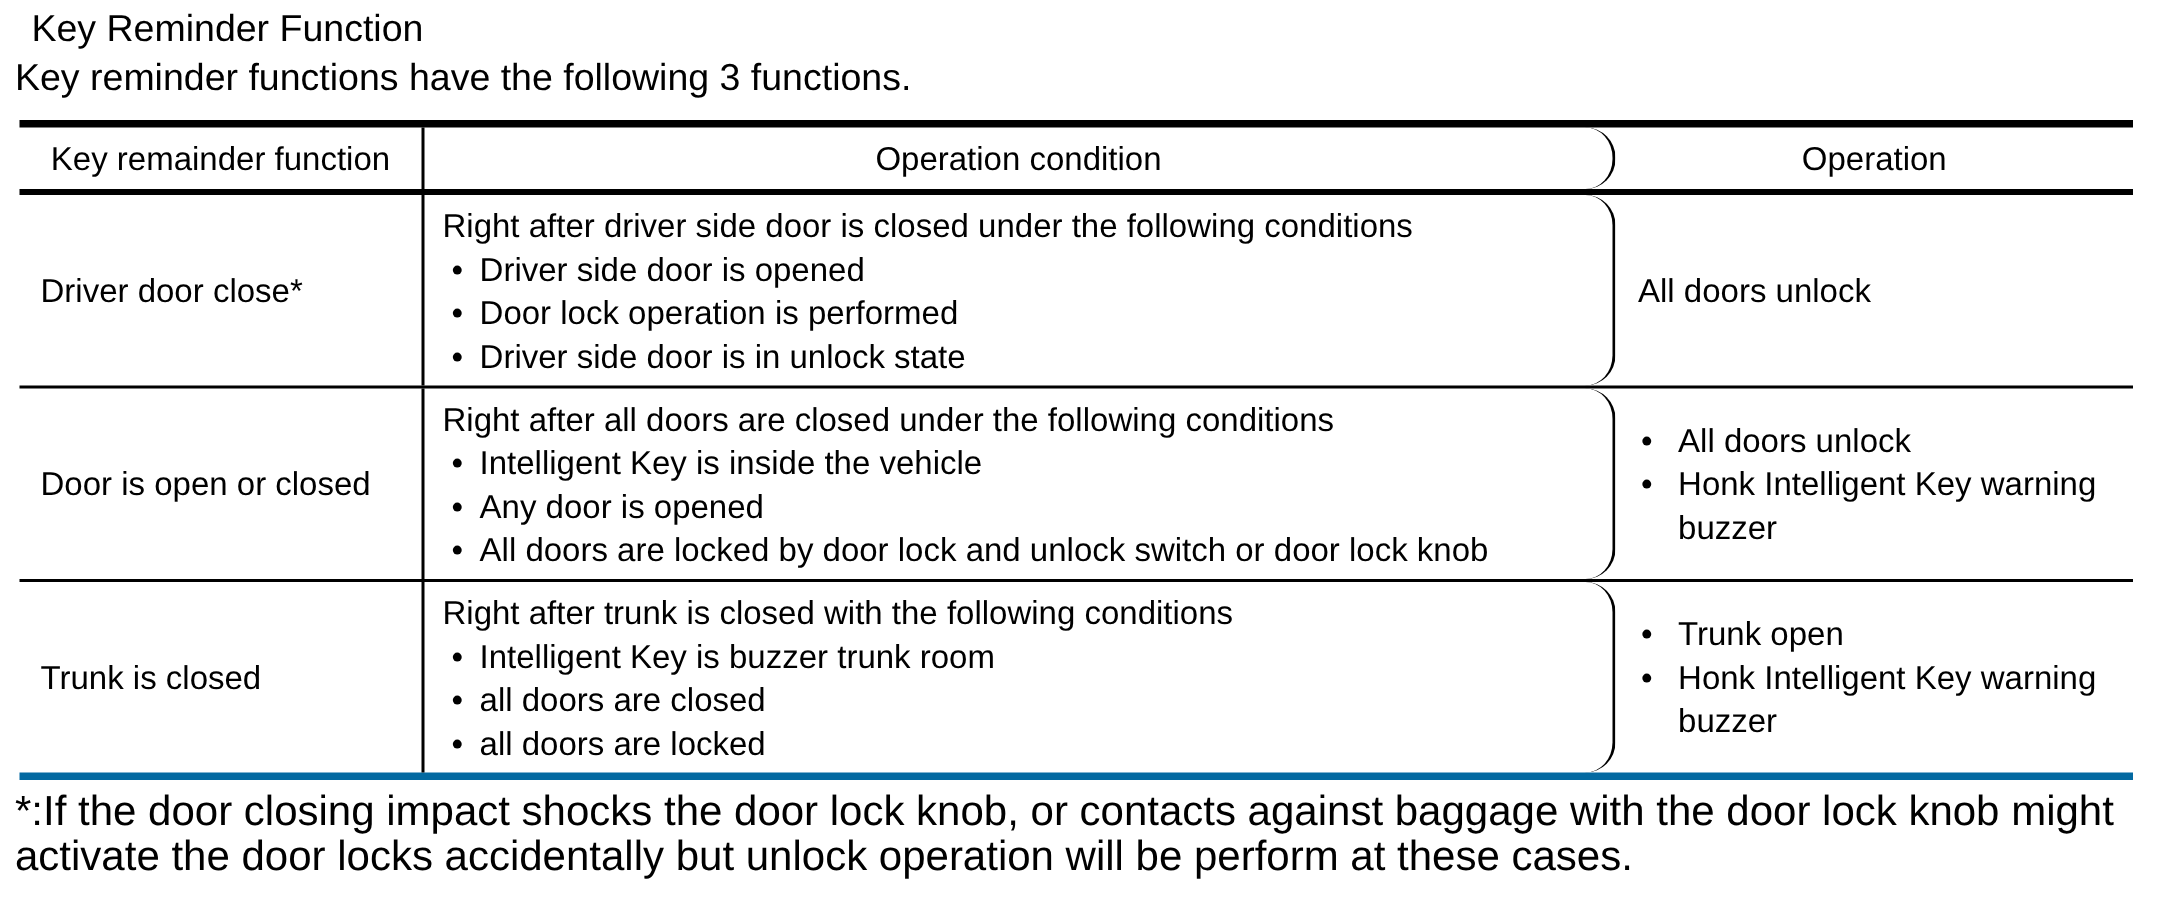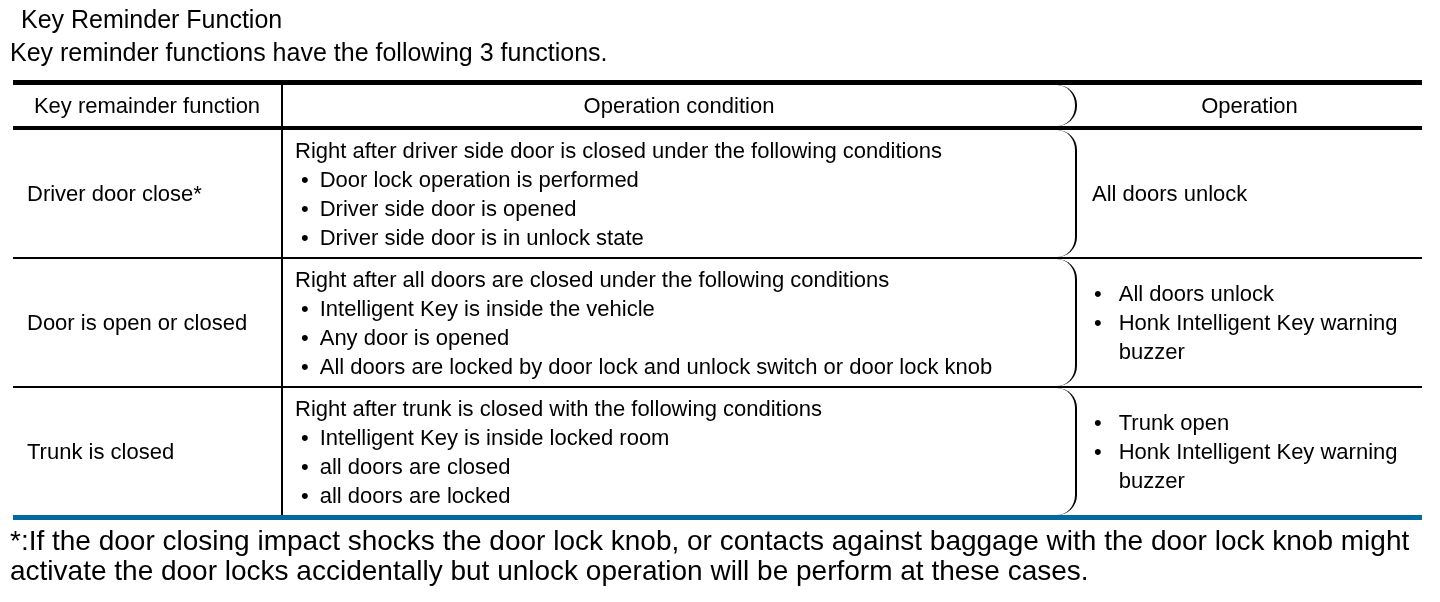--- a/index.html
+++ b/index.html
@@ -113,25 +113,25 @@
     </div>
 
     <div class="trow body-row">
       <div class="cell c1 fcell">
         <span>Driver door close*</span>
       </div>
       <div class="cell c2 ccell">
         <div class="intro">Right after driver side door is closed under the following conditions</div>
         <div class="bullet">
           <span class="mark"></span>
+          <span class="hang">Driver side door is opened</span>
+        </div>
+        <div class="bullet">
+          <span class="mark"></span>
           <span class="hang">Door lock operation is performed</span>
-        </div>
-        <div class="bullet">
-          <span class="mark"></span>
-          <span class="hang">Driver side door is opened</span>
         </div>
         <div class="bullet">
           <span class="mark"></span>
           <span class="hang">Driver side door is in unlock state</span>
         </div>
       </div>
       <div class="cell ocell">
         <span>All doors unlock</span>
       </div>
     </div>
@@ -168,21 +168,21 @@
     </div>
 
     <div class="trow body-row body-sep">
       <div class="cell c1 fcell">
         <span>Trunk is closed</span>
       </div>
       <div class="cell c2 ccell">
         <div class="intro">Right after trunk is closed with the following conditions</div>
         <div class="bullet">
           <span class="mark"></span>
-          <span class="hang">Intelligent Key is inside locked room</span>
+          <span class="hang">Intelligent Key is buzzer trunk room</span>
         </div>
         <div class="bullet">
           <span class="mark"></span>
           <span class="hang">all doors are closed</span>
         </div>
         <div class="bullet">
           <span class="mark"></span>
           <span class="hang">all doors are locked</span>
         </div>
       </div>

